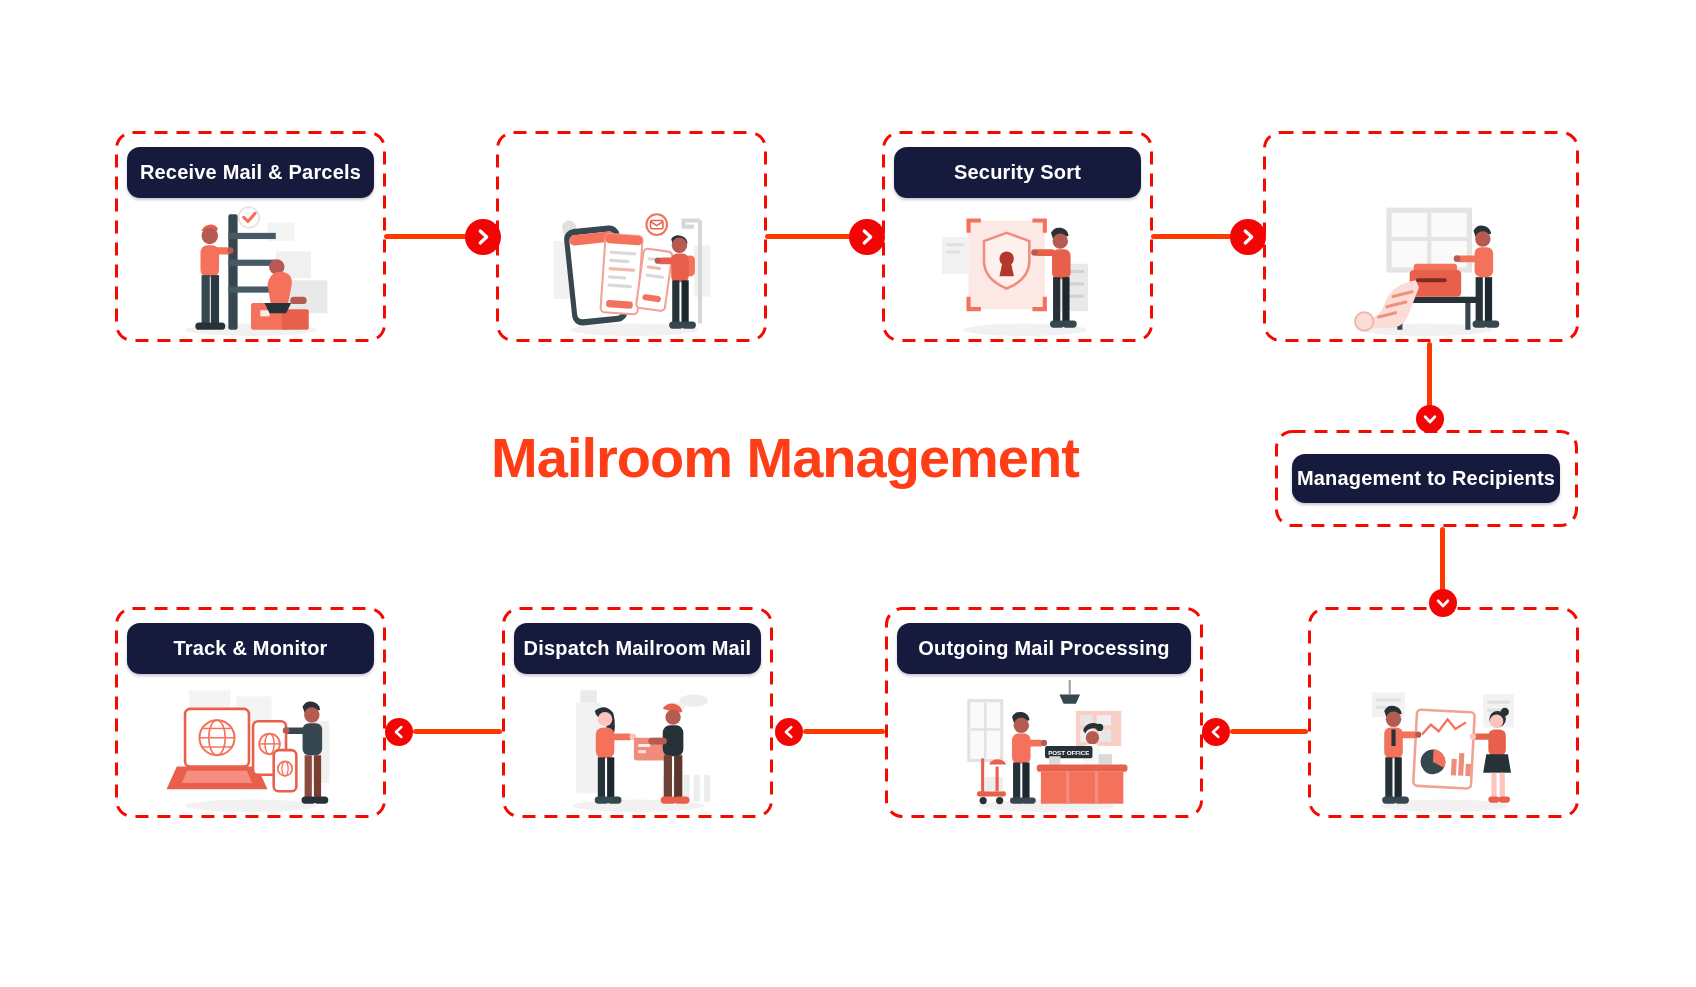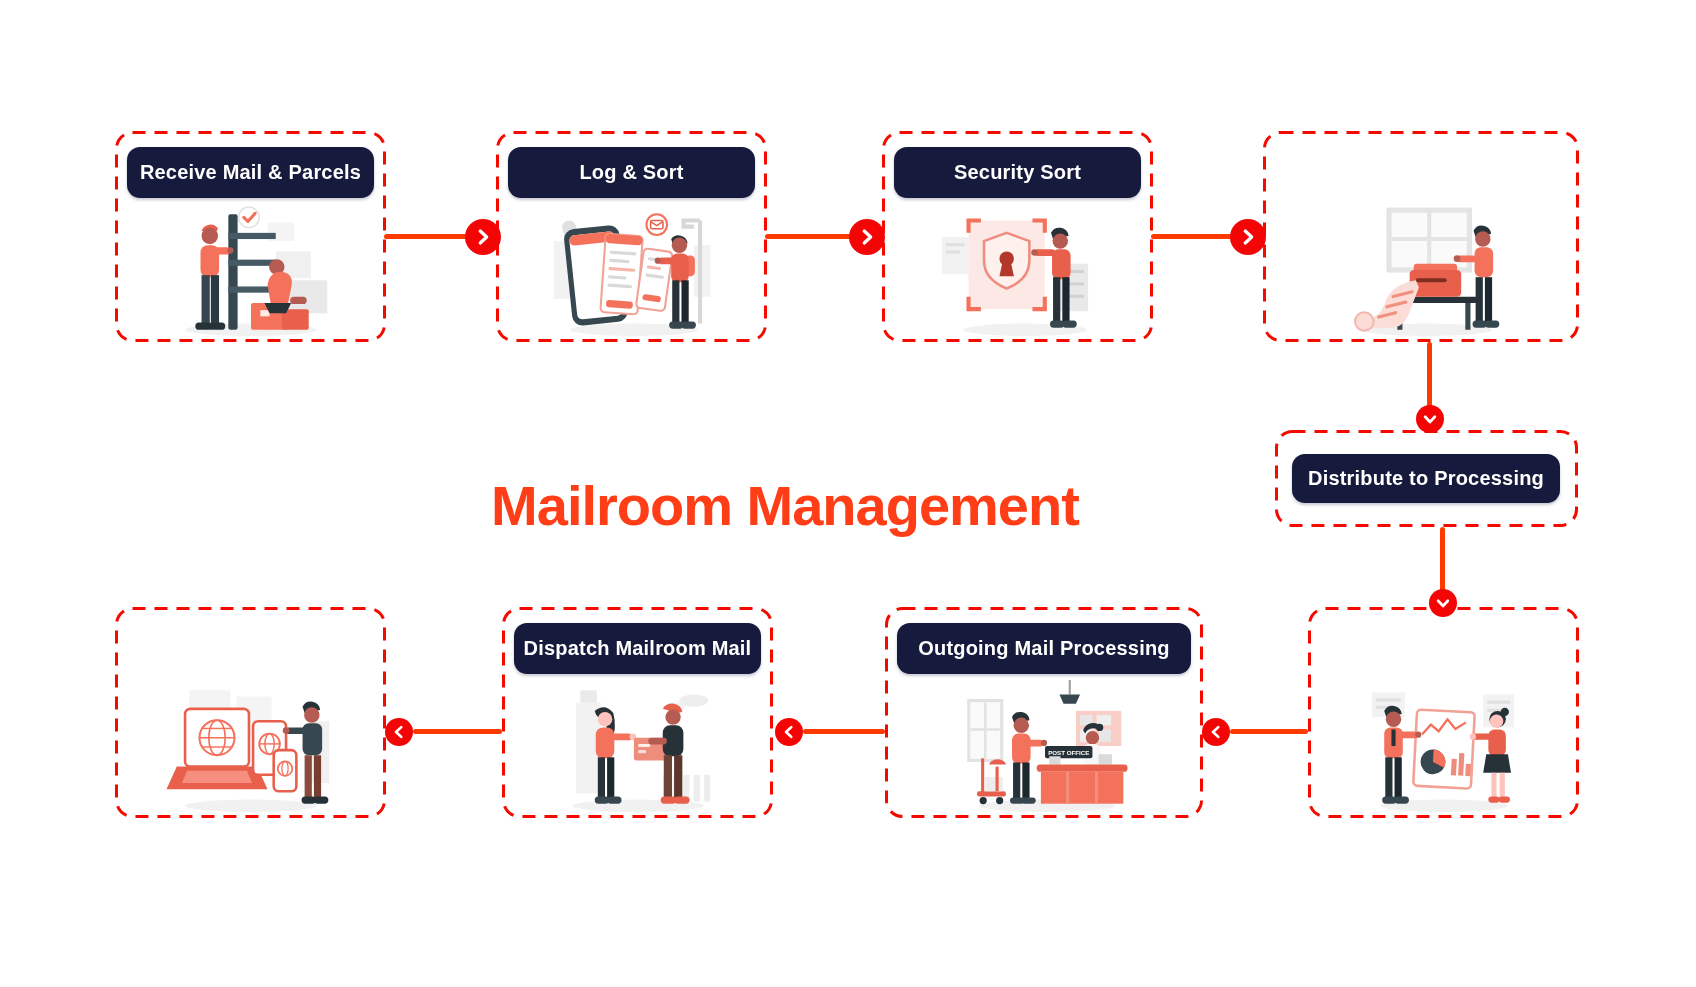--- a/index.html
+++ b/index.html
@@ -31,21 +31,21 @@
     color:var(--pill-text);font-size:20px;font-weight:700;letter-spacing:.2px;white-space:nowrap;
   }
   .pill-only .pill{top:24px;height:49px;left:17px;right:18px;}
   .illus{
     position:absolute;left:0;right:0;top:70px;bottom:4px;
     display:flex;align-items:flex-end;justify-content:center;
   }
   .title{
     position:absolute;left:360px;top:422px;width:850px;height:70px;
     display:flex;align-items:center;justify-content:center;
-    color:var(--title-color);font-size:56px;font-weight:800;letter-spacing:-1px;white-space:nowrap;margin-top:48px;
+    color:var(--title-color);font-size:56px;font-weight:800;letter-spacing:-1px;white-space:nowrap;
   }
   .hline{position:absolute;height:5px;background:var(--arrow-line);border-radius:3px;}
   .vline{position:absolute;width:5px;background:var(--arrow-line);border-radius:3px;}
   .head{
     position:absolute;background:var(--arrow-circle);border-radius:50%;
     display:flex;align-items:center;justify-content:center;
   }
   .head-lg{width:36px;height:36px;}
   .head-sm{width:28px;height:28px;}
   .head svg{display:block;}
@@ -91,23 +91,20 @@
         <path d="M101 96 h26 l-5 10 h-16 z" fill="#263238"></path>
         <rect x="126" y="90" width="16" height="7" rx="3.5" fill="#B55B52"></rect>
       </svg>
     </div>
   </div>
 
   <div class="node" style="left:496px;top:131px;width:271px;height:211px;">
     <svg class="dash" viewBox="0 0 271 211">
         <rect class="dash-rect" x="1.5" y="1.5" rx="16" width="268" height="208"></rect>
       </svg>
-    <div class="pill">
-        <span>Log &amp; Sort</span>
-      </div>
     <div class="illus">
       <svg viewBox="0 0 175 130" width="185" height="134">
         <ellipse cx="90" cy="122" rx="62" ry="6" fill="#F1F1F1"></ellipse>
         <rect x="12" y="36" width="18" height="56" fill="#F2F2F2"></rect>
         <rect x="148" y="40" width="16" height="50" fill="#F2F2F2"></rect>
         <path d="M20 22 a7 7 0 1 1 8 8 l-4 8 z" fill="#E0E0E0"></path>
         <rect x="152" y="16" width="4" height="100" fill="#D7D7D7"></rect>
         <path d="M154 16 h-16 v6 h10" fill="none" stroke="#D7D7D7" stroke-width="4"></path>
         <g transform="rotate(-6 56 70)">
           <rect x="26" y="22" width="54" height="94" rx="10" fill="#37474F"></rect>
@@ -220,28 +217,31 @@
         <rect x="149" y="113" width="14" height="7" rx="3.5" fill="#37474F"></rect>
       </svg>
     </div>
   </div>
 
   <div class="node pill-only" style="left:1275px;top:430px;width:303px;height:97px;">
     <svg class="dash" viewBox="0 0 303 97">
         <rect class="dash-rect" x="1.5" y="1.5" rx="16" width="300" height="94"></rect>
       </svg>
     <div class="pill">
-        <span>Distribute to Processing</span>
+        <span>Management to Recipients</span>
       </div>
   </div>
 
   <div class="node" style="left:115px;top:607px;width:271px;height:211px;">
     <svg class="dash" viewBox="0 0 271 211">
         <rect class="dash-rect" x="1.5" y="1.5" rx="16" width="268" height="208"></rect>
       </svg>
+    <div class="pill">
+        <span>Track &amp; Monitor</span>
+      </div>
     <div class="illus">
       <svg viewBox="0 0 175 130" width="185" height="134">
         <ellipse cx="88" cy="122" rx="64" ry="6" fill="#F1F1F1"></ellipse>
         <rect x="28" y="10" width="40" height="56" fill="#F4F4F4"></rect>
         <rect x="74" y="16" width="34" height="40" fill="#F4F4F4"></rect>
         <rect x="146" y="40" width="18" height="60" fill="#F0F0F0"></rect>
         <rect x="24" y="28" width="62" height="56" rx="5" fill="#FFFFFF" stroke="#E8604C" stroke-width="2.5"></rect>
         <circle cx="55" cy="56" r="17" fill="none" stroke="#F4715B" stroke-width="2"></circle>
         <ellipse cx="55" cy="56" rx="8" ry="17" fill="none" stroke="#F4715B" stroke-width="1.6"></ellipse>
         <line x1="38" y1="56" x2="72" y2="56" stroke="#F4715B" stroke-width="1.6"></line>

